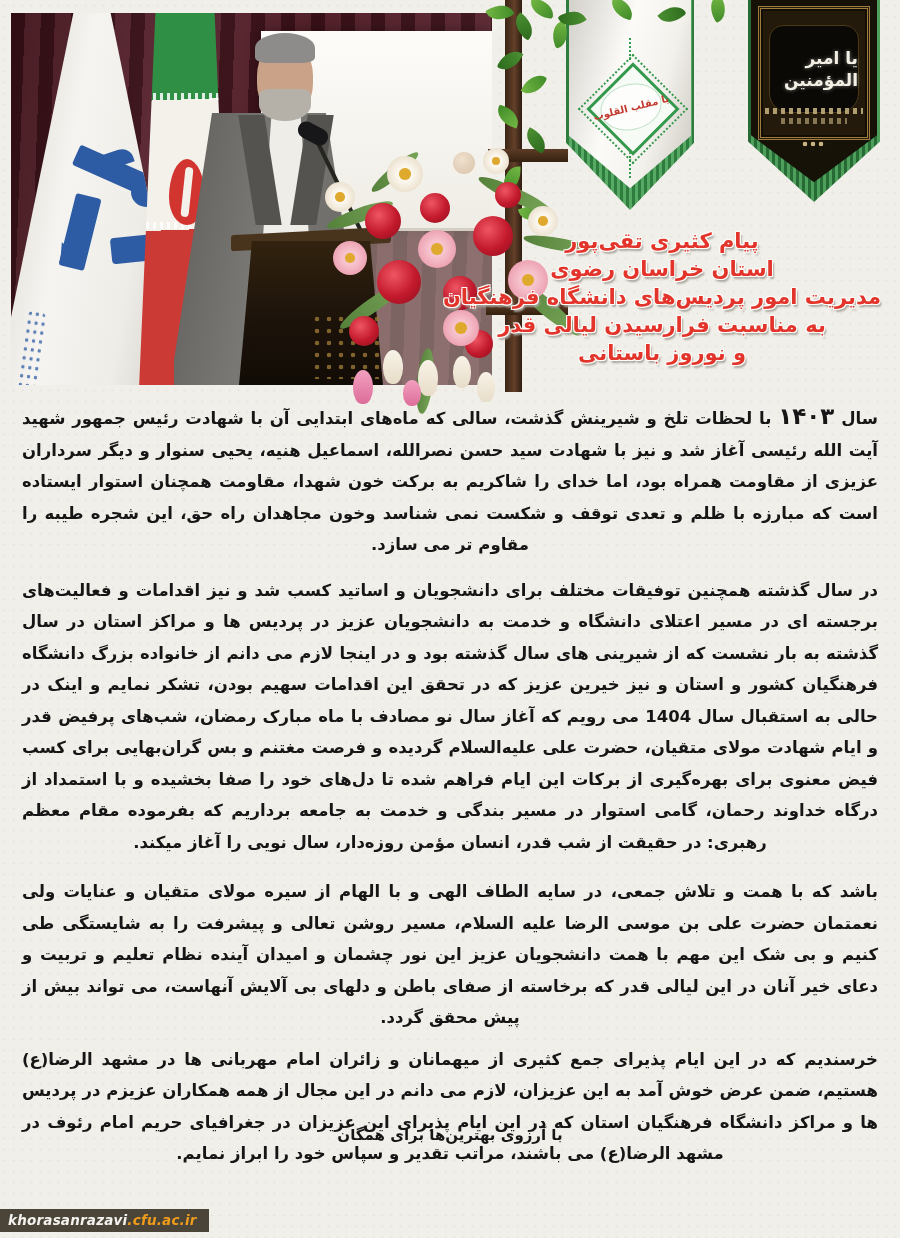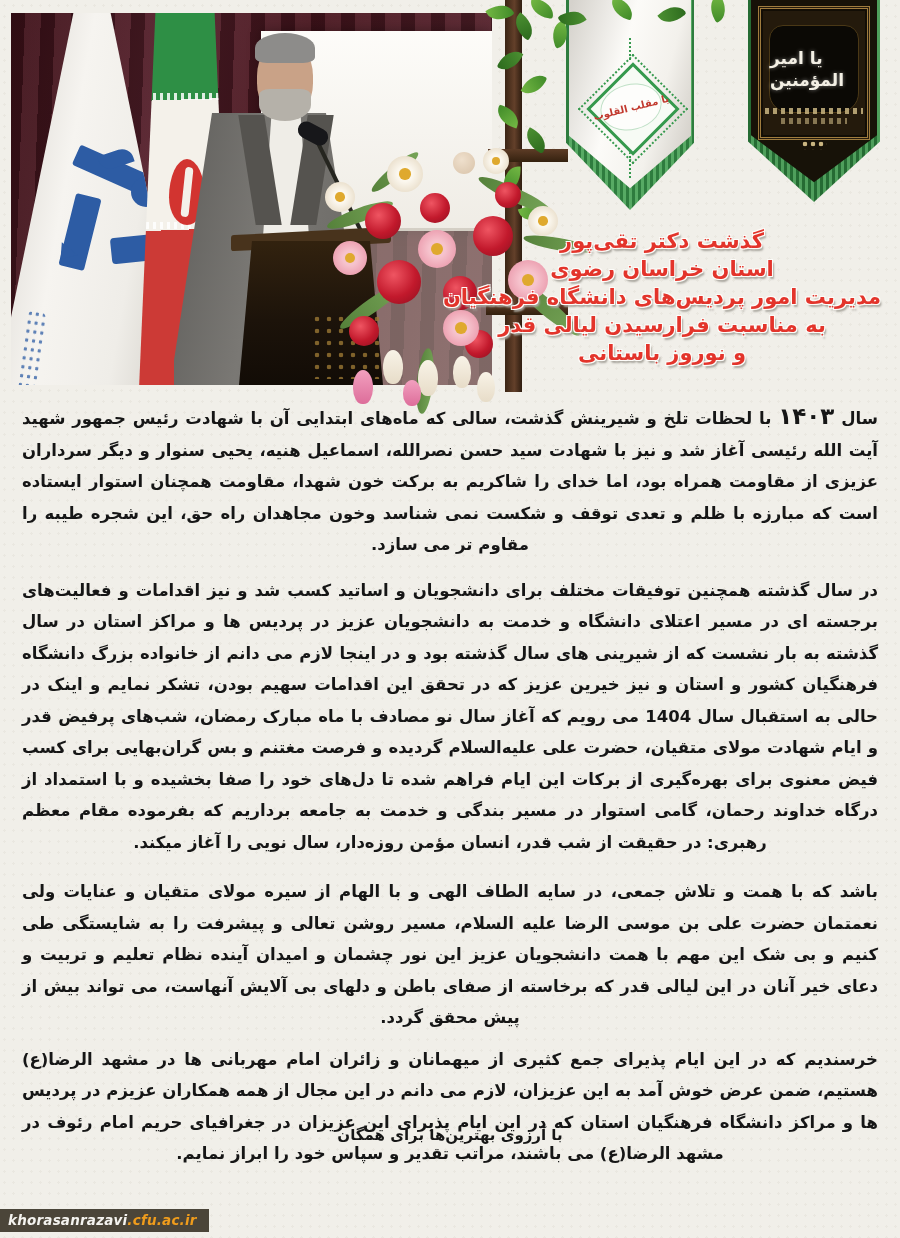--- a/index.html
+++ b/index.html
@@ -109,21 +109,21 @@
   .banner-black{position:absolute;left:748px;top:0;width:132px;height:202px;z-index:3;}
   .bb-fringe{position:absolute;inset:0;
       background:repeating-linear-gradient(90deg,#256b33 0 3px,#4f9f5c 3px 6px);
       clip-path:polygon(0 0,100% 0,100% 70%,50% 100%,0 70%);}
   .bb-cloth{position:absolute;left:3px;right:3px;top:0;height:188px;background:#171208;
       clip-path:polygon(0 0,100% 0,100% 72%,50% 97%,0 72%);}
   .bb-frame{position:absolute;left:7px;right:7px;top:6px;height:128px;
       border:3px double #a07c3e;background:#241a0c;box-shadow:inset 0 0 0 2px #120d05;}
   .bb-panel{position:absolute;left:8px;right:8px;top:16px;height:86px;background:#0b0905;
       border:1px solid #4a3816;border-radius:14px 14px 20px 20px;
-      display:flex;align-items:center;justify-content:center;text-align:left;}
+      display:flex;align-items:center;justify-content:center;text-align:right;}
   .bb-main{color:#f3efe4;font-weight:bold;font-size:17px;line-height:22px;width:88px;
       text-shadow:0 0 4px rgba(255,255,255,.45);}
   .orn-row{position:absolute;left:14px;right:14px;height:6px;
       background:repeating-linear-gradient(90deg,#c9b581 0 4px,transparent 4px 8px);opacity:.85;}
   .or1{top:8px;} .or2{top:108px;} .or3{top:118px;left:30px;right:30px;opacity:.6;}
   .bb-tip-orn{position:absolute;left:50%;top:140px;width:26px;height:10px;transform:translateX(-50%);
       background:radial-gradient(#c9b581 2px,transparent 2.6px);background-size:8px 8px;}
   
   .title-block{position:absolute;left:430px;right:6px;top:227px;z-index:6;text-align:center;direction:rtl;}
   .title-line{font-weight:bold;font-size:21px;line-height:28px;color:#e3342b;
@@ -256,21 +256,21 @@
           <div class="bb-main">یا امیر المؤمنین</div>
         </div>
       </div>
       <div class="orn-row or2"></div>
       <div class="orn-row or3"></div>
       <div class="bb-tip-orn"></div>
     </div>
   </div>
 
   <div class="title-block">
-    <div class="title-line">گذشت دکتر  تقی‌پور</div>
+    <div class="title-line">پیام کثیری  تقی‌پور</div>
     <div class="title-line">استان خراسان رضوی</div>
     <div class="title-line">مدیریت امور پردیس‌های دانشگاه فرهنگیان</div>
     <div class="title-line">به مناسبت فرارسیدن لیالی قدر</div>
     <div class="title-line">و نوروز باستانی</div>
   </div>
 
   <div class="content">
     <p class="para p1"><span>سال </span><span class="yr">۱۴۰۳</span><span> با لحظات تلخ و شیرینش گذشت، سالی که ماه‌های ابتدایی آن با شهادت رئیس جمهور شهید آیت الله رئیسی آغاز شد و نیز با شهادت سید حسن نصرالله، اسماعیل هنیه، یحیی سنوار و  دیگر سرداران عزیزی از مقاومت همراه بود، اما خدای را شاکریم به برکت خون شهدا، مقاومت همچنان استوار ایستاده است که مبارزه با ظلم و تعدی توقف و شکست نمی شناسد وخون مجاهدان راه حق، این شجره طیبه را مقاوم تر می سازد.</span></p>
     <p class="para p2">در سال گذشته همچنین توفیقات مختلف برای دانشجویان و اساتید کسب شد و نیز اقدامات و فعالیت‌های برجسته ای در مسیر اعتلای دانشگاه و خدمت به دانشجویان عزیز در پردیس ها و مراکز استان در سال گذشته به بار نشست که از شیرینی های سال گذشته بود و در اینجا لازم می دانم از خانواده بزرگ دانشگاه فرهنگیان کشور و استان و نیز خیرین عزیز که در تحقق این اقدامات سهیم بودن، تشکر نمایم و اینک در حالی به استقبال سال 1404 می رویم که آغاز سال نو  مصادف با ماه مبارک رمضان، شب‌های پرفیض قدر و ایام شهادت مولای متقیان، حضرت علی علیه‌السلام گردیده و فرصت مغتنم و بس گران‌بهایی برای کسب فیض معنوی برای بهره‌گیری از برکات این ایام فراهم شده تا دل‌های خود را صفا بخشیده و با استمداد از درگاه خداوند رحمان، گامی استوار در مسیر بندگی و خدمت به جامعه برداریم که بفرموده مقام معظم رهبری: در حقیقت از شب قدر، انسان مؤمن روزه‌دار، سال نویی را آغاز میکند.</p>
     <p class="para p4">باشد که با همت و تلاش جمعی، در سایه الطاف الهی و با الهام از سیره مولای متقیان و عنایات ولی نعمتمان حضرت علی بن موسی الرضا علیه السلام، مسیر روشن تعالی و پیشرفت را به شایستگی طی کنیم و بی شک این مهم با همت دانشجویان عزیز این نور چشمان و امیدان آینده نظام تعلیم و تربیت و دعای خیر آنان در این لیالی قدر که برخاسته از صفای باطن و دلهای بی آلایش آنهاست، می تواند بیش از پیش محقق گردد.</p>

